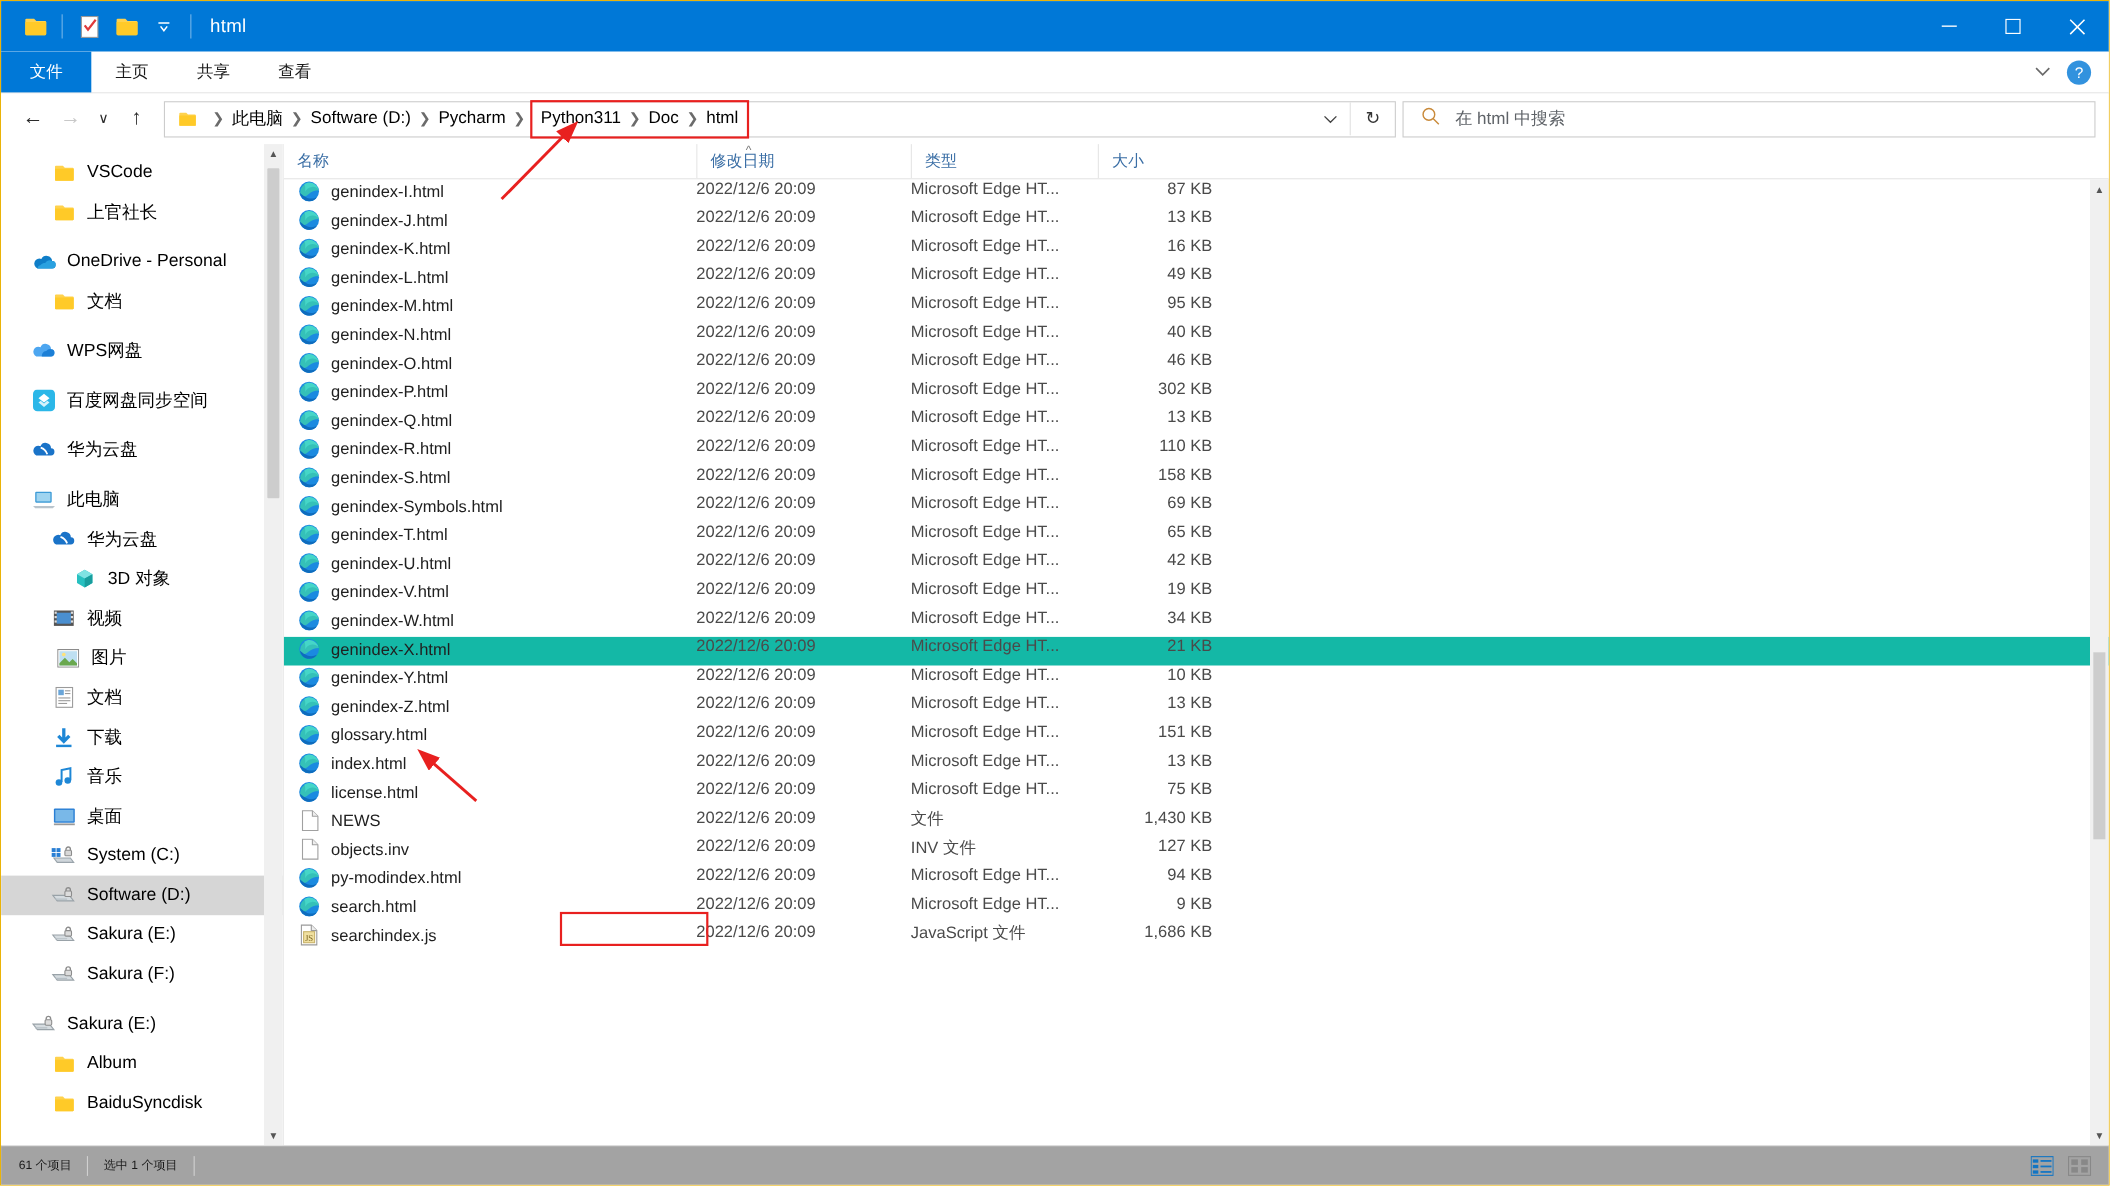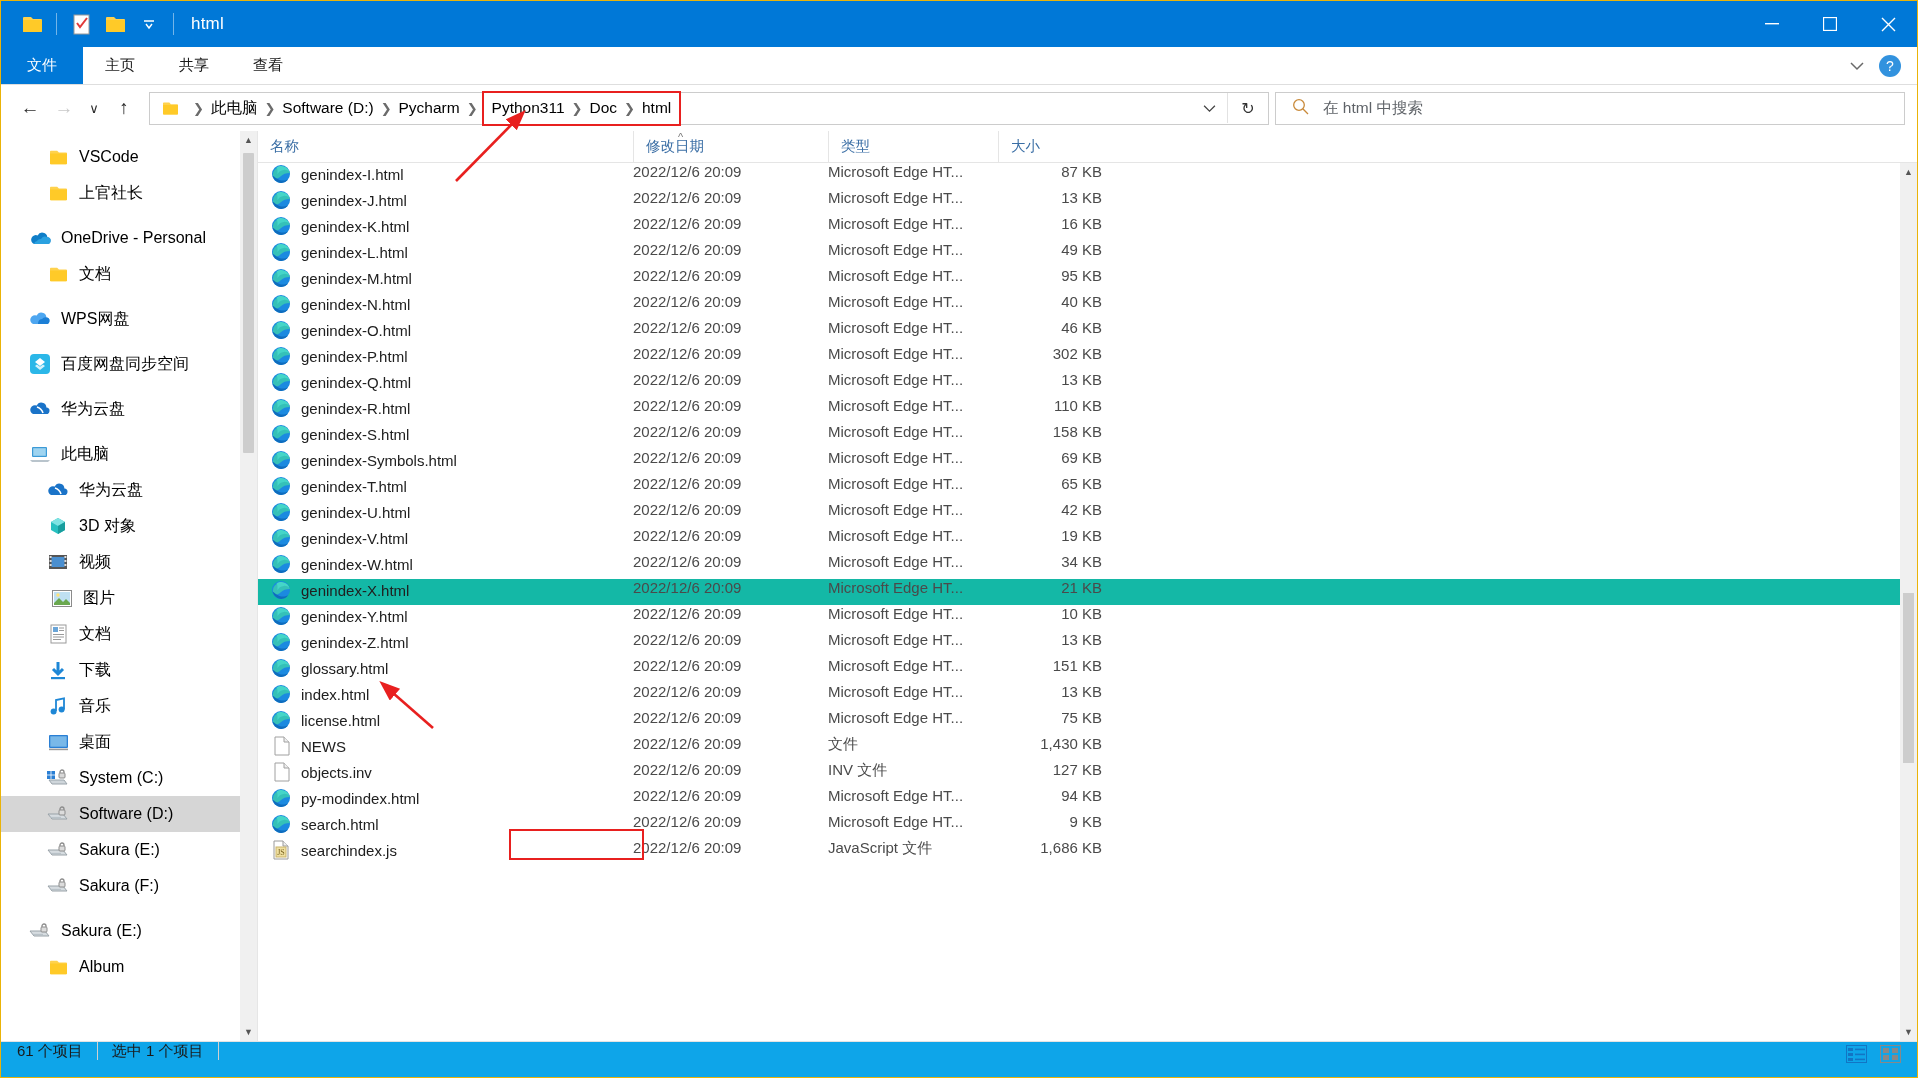--- a/index.html
+++ b/index.html
@@ -150,23 +150,23 @@
   .fp-scroll {
     position: absolute; right: 0; top: 0; width: 17px; height: 100%;
     background: #f0f0f0;
   }
   .fp-arrow { height: 18px; width: 17px; display:flex; align-items:center; justify-content:center; font-size: 9px; color:#555; }
   .fp-arrow.bot { position: absolute; bottom: 0; }
   .fp-thumb { position: absolute; top: 430px; width: 11px; left: 3px; height: 170px; background: #cdcdcd; }
 
   
   .statusbar {
-    height: 36px; flex: 0 0 36px; display: flex; align-items: flex-start;
-    border-top: 1px solid #e3e3e3; background: #0ea5e9; padding-left: 16px;
-    font-size: 15px; color: #1a1a1a; gap: 0;
+    height: 36px; flex: 0 0 36px; display: flex; align-items: center;
+    border-top: 1px solid #e3e3e3; background: #a3a3a3; padding-left: 16px;
+    font-size: 11px; color: #1a1a1a; gap: 0;
   }
   .st-sep { width: 1px; height: 18px; background: #d0d0d0; margin: 0 14px; }
   .status-right { margin-left: auto; display: flex; align-items: center; gap: 8px; padding-right: 14px; }
   .viewbtn { width: 26px; height: 24px; display: flex; align-items: center; justify-content: center; }
 
   
   .anno { position: absolute; pointer-events: none; left: 0; top: 0; width: 1918px; height: 1078px; }
 </style>
 </head>
 <body>
@@ -371,21 +371,21 @@
           </div>
           <div class="nav-item" style="padding-left: 44px;">
             <span class="nav-ico">
               <svg width="22" height="16" viewBox="0 0 22 16">
                 <path d="M4 13h13a3.3 3.3 0 00.4-6.6A5 5 0 007.8 4.6 4.2 4.2 0 004 13z" fill="#1a73c8"></path>
                 <path d="M8 6c3 1 5 3 6 6" stroke="#fff" stroke-width="1.6" fill="none"></path>
               </svg>
             </span>
             <span>华为云盘</span>
           </div>
-          <div class="nav-item" style="padding-left: 44px;">
+          <div class="nav-item" style="padding-left: 63px;">
             <span class="nav-ico">
               <svg width="20" height="20" viewBox="0 0 20 20">
                 <path d="M10 2l7 4v8l-7 4-7-4V6z" fill="#27c0c0"></path>
                 <path d="M10 2l7 4-7 4-7-4z" fill="#7fe3e3"></path>
                 <path d="M10 10v8l7-4V6z" fill="#189d9d"></path>
               </svg>
             </span>
             <span>3D 对象</span>
           </div>
           <div class="nav-item" style="padding-left: 44px;">
@@ -528,20 +528,29 @@
             <span>Sakura (E:)</span>
           </div>
           <div class="nav-item" style="padding-left: 44px;">
             <span class="nav-ico">
               <svg width="19" height="17" viewBox="0 0 21 19">
                 <path d="M2 2h7l2 2h8a1 1 0 011 1v11a1 1 0 01-1 1H2a1 1 0 01-1-1V3a1 1 0 011-1z" fill="#ffd24d"></path>
                 <path d="M1 5h19v11a1 1 0 01-1 1H2a1 1 0 01-1-1z" fill="#ffca28"></path>
               </svg>
             </span>
             <span>Album</span>
+          </div>
+          <div class="nav-item" style="padding-left: 44px;">
+            <span class="nav-ico">
+              <svg width="19" height="17" viewBox="0 0 21 19">
+                <path d="M2 2h7l2 2h8a1 1 0 011 1v11a1 1 0 01-1 1H2a1 1 0 01-1-1V3a1 1 0 011-1z" fill="#ffd24d"></path>
+                <path d="M1 5h19v11a1 1 0 01-1 1H2a1 1 0 01-1-1z" fill="#ffca28"></path>
+              </svg>
+            </span>
+            <span>BaiduSyncdisk</span>
           </div>
         </div>
       <div class="sb-scroll">
         <div class="sb-arrow">▲</div>
         <div class="sb-thumb"></div>
         <div class="sb-arrow bot">▼</div>
       </div>
     </div>
 
     <div class="filepane">

